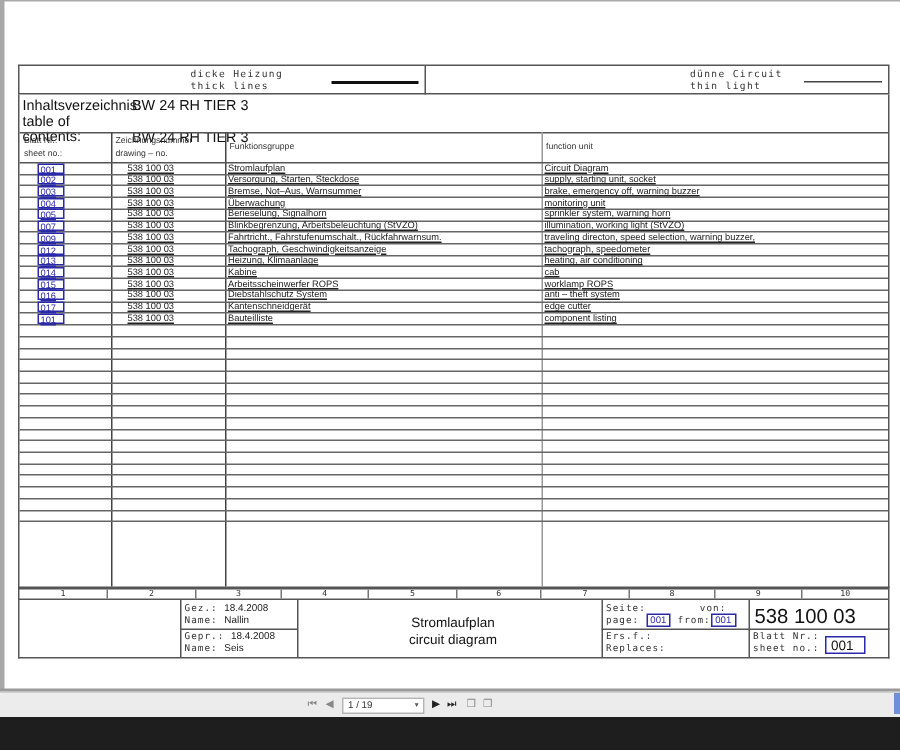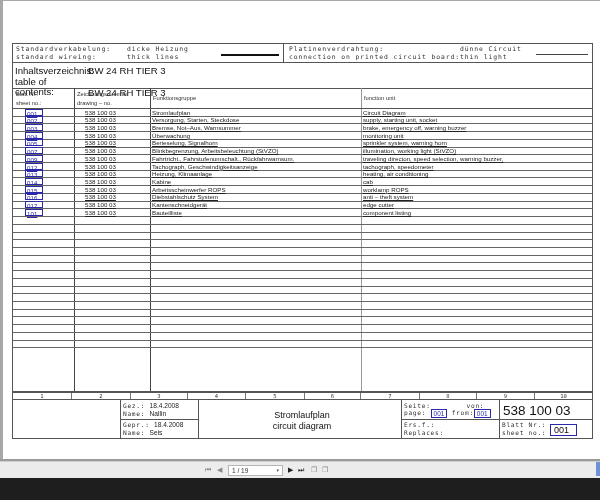--- a/index.html
+++ b/index.html
@@ -68,34 +68,26 @@
   .accent { position: absolute; left: 596px; top: 462px; width: 4px; height: 14px; background: #6f8fd8; }
 </style>
 </head>
 <body>
 
 <div class="viewer">
   <div class="page">
     <div class="sheet">
 
       <div class="legend">
-        <div class="leg-l1 mono">
-          <div>Standardverkabelung:</div>
-          <div>standard wireing:</div>
-        </div>
         <div class="leg-l2 mono">
           <div>dicke Heizung</div>
           <div>thick lines</div>
         </div>
         <div class="leg-thick"></div>
         <div class="leg-div"></div>
-        <div class="leg-r1 mono">
-          <div>Platinenverdrahtung:</div>
-          <div>connection on printed circuit board:</div>
-        </div>
         <div class="leg-r2 mono">
           <div>dünne Circuit</div>
           <div>thin light</div>
         </div>
         <div class="leg-thin"></div>
       </div>
 
       <div class="frame">
         <div class="toc-title">
           <div><span class="lbl">Inhaltsverzeichnis:</span><span>BW 24 RH TIER 3</span></div>

